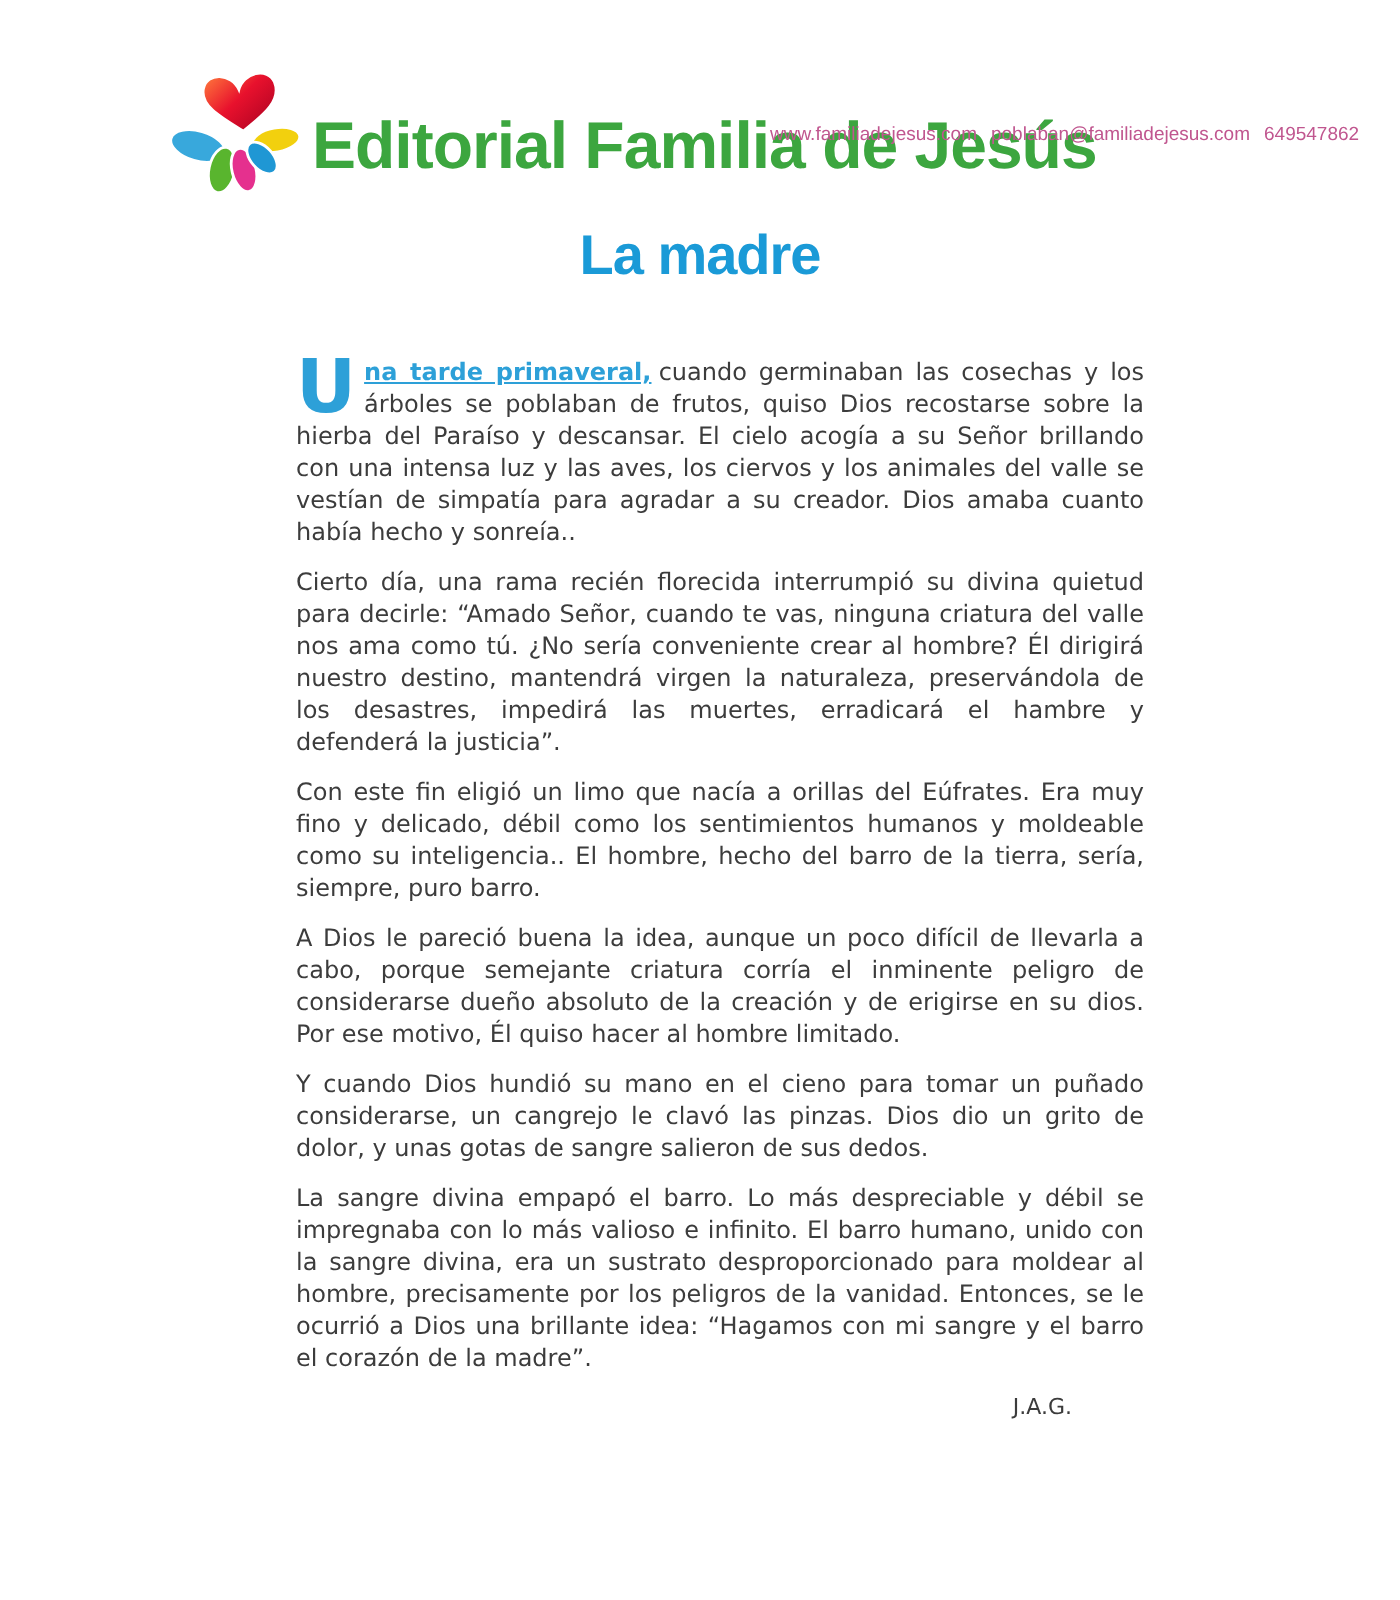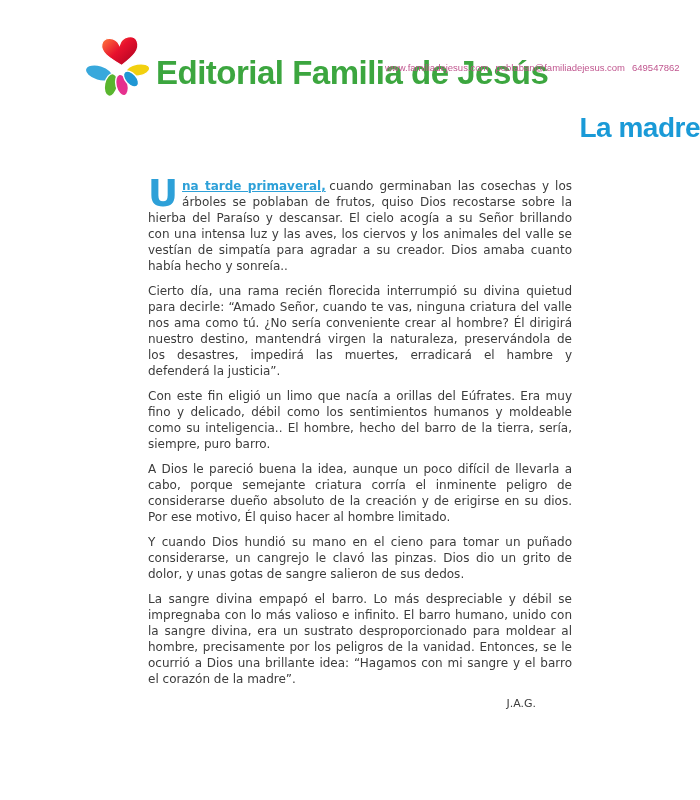--- a/index.html
+++ b/index.html
@@ -32,21 +32,21 @@
     position: absolute; left: 385px; top: 62px;
     font-family: "Liberation Sans", sans-serif;
     font-size: 9.5px; color: #c0568f;
     white-space: nowrap;
   }
   .contact span { margin-right: 7px; }
 
   
   .doc-title {
     position: absolute; left: 0; top: 112px; width: 700px;
-    text-align: right;
+    text-align: center;
     font-family: "Liberation Sans", sans-serif;
     font-size: 28px; font-weight: bold;
     color: #1a9ad7; letter-spacing: -0.5px;
   }
 
   
   .story {
     position: absolute; left: 148px; top: 178px; width: 424px;
     font-size: 12px; line-height: 16px;
     color: #3c3c3c;

